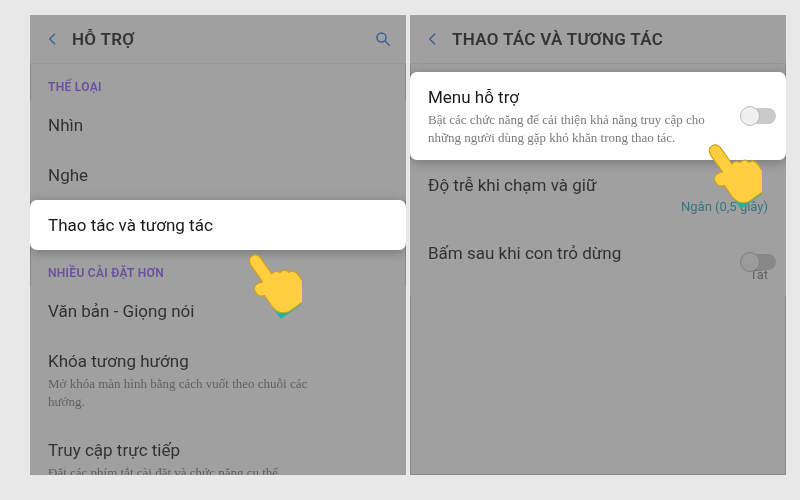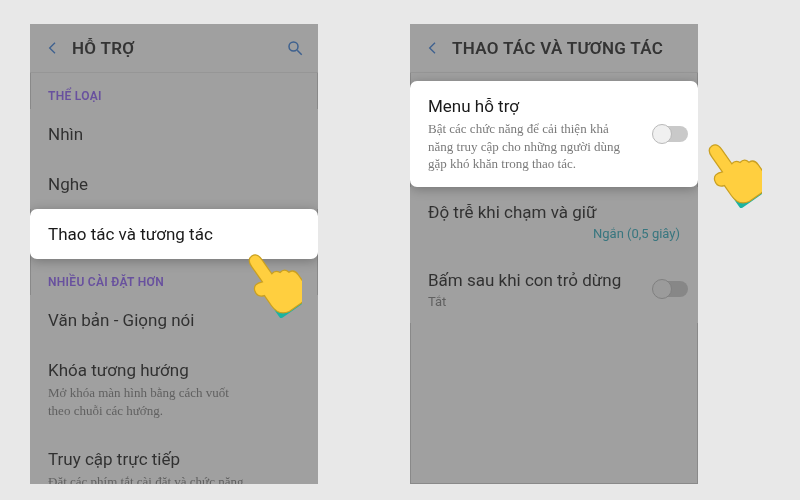--- a/index.html
+++ b/index.html
@@ -12,23 +12,23 @@
     overflow: hidden;
   }
   .stage {
     position: relative;
     width: 800px;
     height: 500px;
     background: #e8e8e8;
   }
   .phone {
     position: absolute;
-    width: 288px;
+    width: 376px;
     height: 460px;
-    top: 24px;
+    top: 15px;
     background: #fafafa;
     overflow: hidden;
     box-shadow: 0 0 0 1px #ccc inset;
   }
   .phone.left  { left: 30px; }
   .phone.right { left: 410px; }
 
   .dimmer {
     position: absolute;
     inset: 0;
@@ -87,21 +87,21 @@
   }
   .row .secondary {
     font-size: 13px;
     color: #7a7a7a;
     line-height: 1.35;
     margin-top: 3px;
     padding-right: 46px;
     font-family: Liberation Serif, serif;
   }
   .row .value-on  { color: #2aa6b8; font-size: 13px; margin-top: 3px; text-align: right; }
-  .row .value-off { color: #7a7a7a; font-size: 13px; margin-top: 3px; }
+  .row .value-off { color: #7a7a7a; font-size: 13px; margin-top: 3px; text-align: right; }
 
   .row.highlighted {
     background: #ffffff;
     border-radius: 7px;
     box-shadow: 0 2px 12px rgba(0,0,0,.28);
     z-index: 10; 
   }
 
   .toggle {
     position: absolute;

